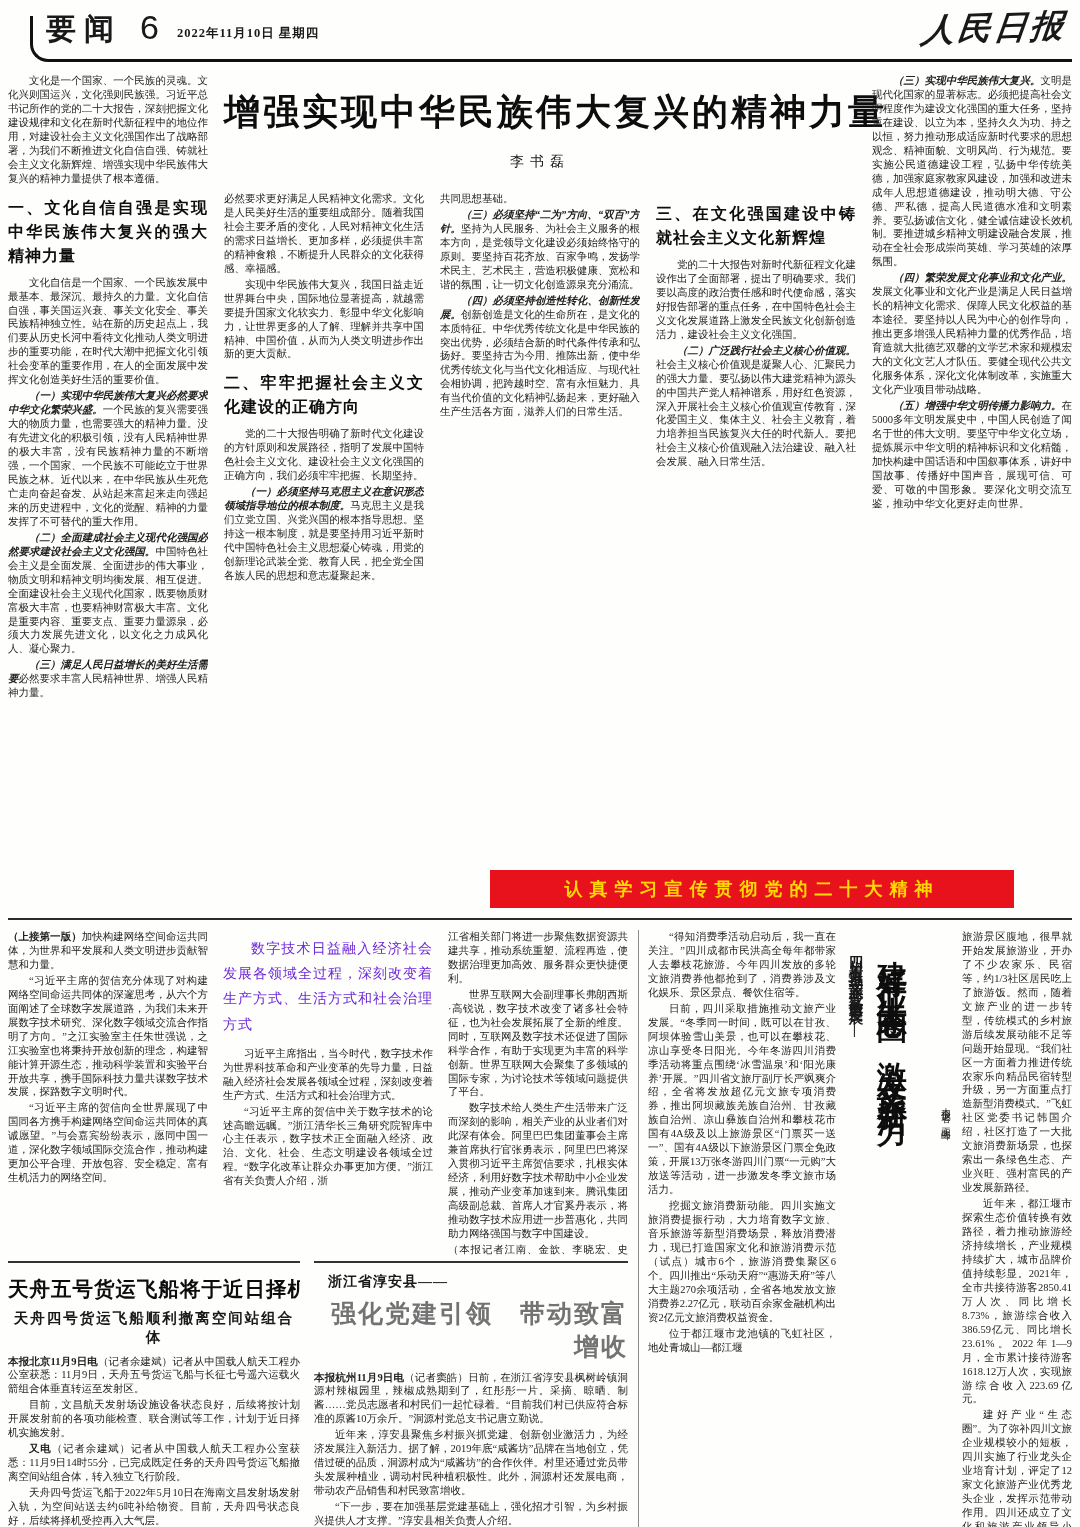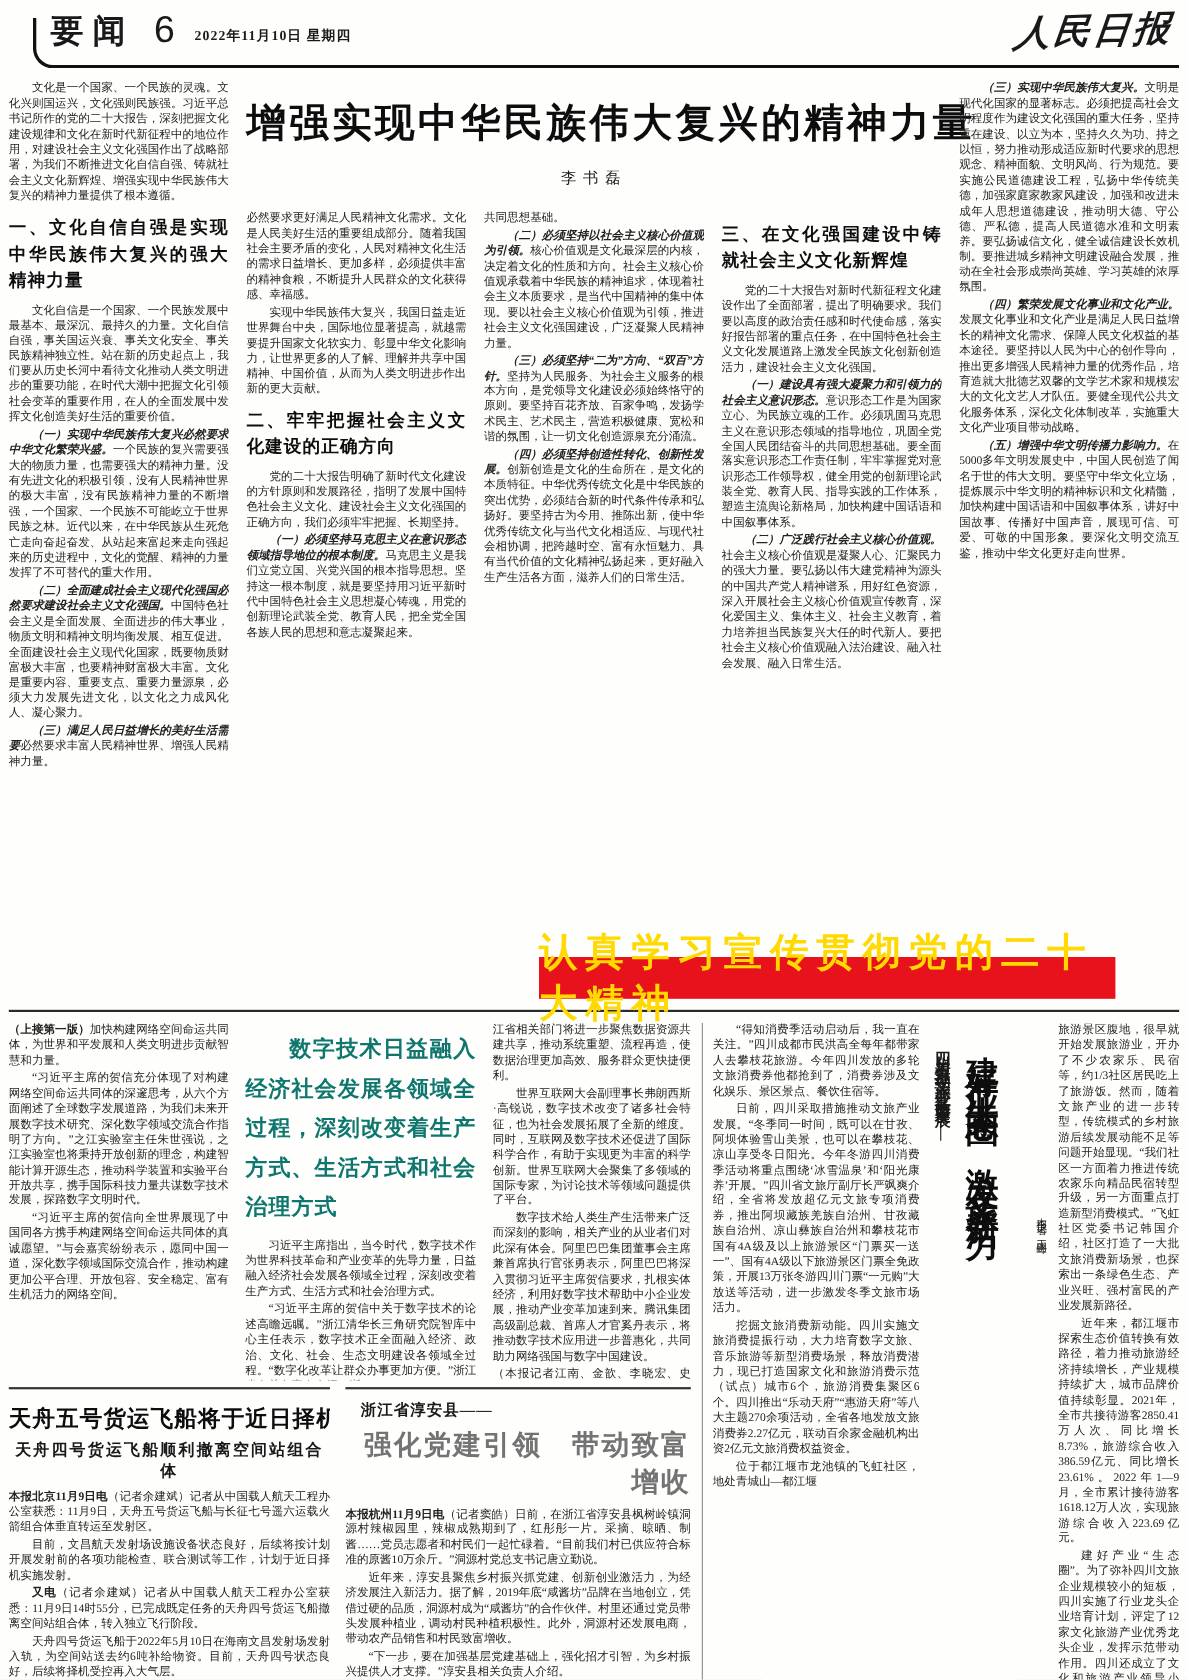--- a/index.html
+++ b/index.html
@@ -31,30 +31,30 @@
   .mcol2{grid-column:2;grid-row:2;}
   .mcol3{grid-column:3;grid-row:2;}
   .mcol4{grid-column:4;grid-row:2;}
   .mcol5{grid-column:5;grid-row:1/3;}
   .seg{margin:0 0 2px 0;}
   .seg-p{text-indent:2em;}
   .seg-cont{text-indent:0;}
   .seg-h{font-family:"Liberation Sans","DejaVu Sans",sans-serif;font-weight:bold;
          font-size:16px;line-height:1.5;margin:10px 0 8px;text-indent:0;color:#0e0e0e;
          letter-spacing:1px;}
-  .seg-hl{font-family:"Liberation Sans","DejaVu Sans",sans-serif;font-weight:bold;
-          font-size:20px;line-height:1.8;text-indent:2em;letter-spacing:1px;margin:6px 0 10px;color:#0f766e;}
+  .seg-hl{font-family:"Liberation Sans","DejaVu Sans",sans-serif;font-weight:normal;
+          font-size:14px;line-height:1.8;text-indent:2em;letter-spacing:1px;margin:6px 0 10px;color:#6d28d9;}
   .runin{font-weight:bold;}
   .kai{font-style:italic;}
   
   .banner-row{position:relative;height:44px;}
   .banner{position:absolute;left:482px;width:524px;top:4px;bottom:2px;
           display:flex;align-items:center;justify-content:center;
           font-family:"Liberation Sans","DejaVu Sans",sans-serif;font-weight:900;
-          font-size:35px;letter-spacing:7px;}
+          font-size:18px;letter-spacing:7px;}
   .big-rule{border:0;border-top:2px solid #2b2b2b;margin:8px 0 0 0;}
   
   .bottom{display:flex;height:600px;margin-top:10px;}
   .bottom-left{width:620px;display:flex;flex-direction:column;}
   .bl-top{display:flex;gap:15px;height:345px;overflow:hidden;}
   .bl-colA{width:200px;}
   .bl-colB{width:210px;}
   .bl-colC{flex:1;}
   .bcol{overflow:hidden;text-align:justify;font-size:10.5px;line-height:1.33;color:#222;}
   .bl-bottom{flex:1;display:flex;gap:14px;padding-top:6px;}
@@ -110,28 +110,26 @@
       </div>
     <div class="mcol mcol2">
         <div class="seg seg-cont">必然要求更好满足人民精神文化需求。文化是人民美好生活的重要组成部分。随着我国社会主要矛盾的变化，人民对精神文化生活的需求日益增长、更加多样，必须提供丰富的精神食粮，不断提升人民群众的文化获得感、幸福感。</div>
         <div class="seg seg-p">实现中华民族伟大复兴，我国日益走近世界舞台中央，国际地位显著提高，就越需要提升国家文化软实力、彰显中华文化影响力，让世界更多的人了解、理解并共享中国精神、中国价值，从而为人类文明进步作出新的更大贡献。</div>
         <div class="seg seg-h">二、牢牢把握社会主义文化建设的正确方向</div>
         <div class="seg seg-p">党的二十大报告明确了新时代文化建设的方针原则和发展路径，指明了发展中国特色社会主义文化、建设社会主义文化强国的正确方向，我们必须牢牢把握、长期坚持。</div>
         <div class="seg seg-p"><b class="runin kai">（一）必须坚持马克思主义在意识形态领域指导地位的根本制度。</b>马克思主义是我们立党立国、兴党兴国的根本指导思想。坚持这一根本制度，就是要坚持用习近平新时代中国特色社会主义思想凝心铸魂，用党的创新理论武装全党、教育人民，把全党全国各族人民的思想和意志凝聚起来。</div>
       </div>
     <div class="mcol mcol3">
         <div class="seg seg-cont">共同思想基础。</div>
-        <div class="seg seg-p"><b class="runin kai">（二）必须坚持以社会主义核心价值观为引领。</b>核心价值观是文化最深层的内核，决定着文化的性质和方向。社会主义核心价值观承载着中华民族的精神追求，体现着社会主义本质要求，是当代中国精神的集中体现。要以社会主义核心价值观为引领，推进社会主义文化强国建设，广泛凝聚人民精神力量。</div>
         <div class="seg seg-p"><b class="runin kai">（三）必须坚持“二为”方向、“双百”方针。</b>坚持为人民服务、为社会主义服务的根本方向，是党领导文化建设必须始终恪守的原则。要坚持百花齐放、百家争鸣，发扬学术民主、艺术民主，营造积极健康、宽松和谐的氛围，让一切文化创造源泉充分涌流。</div>
         <div class="seg seg-p"><b class="runin kai">（四）必须坚持创造性转化、创新性发展。</b>创新创造是文化的生命所在，是文化的本质特征。中华优秀传统文化是中华民族的突出优势，必须结合新的时代条件传承和弘扬好。要坚持古为今用、推陈出新，使中华优秀传统文化与当代文化相适应、与现代社会相协调，把跨越时空、富有永恒魅力、具有当代价值的文化精神弘扬起来，更好融入生产生活各方面，滋养人们的日常生活。</div>
       </div>
     <div class="mcol mcol4">
         <div class="seg seg-h">三、在文化强国建设中铸就社会主义文化新辉煌</div>
         <div class="seg seg-p">党的二十大报告对新时代新征程文化建设作出了全面部署，提出了明确要求。我们要以高度的政治责任感和时代使命感，落实好报告部署的重点任务，在中国特色社会主义文化发展道路上激发全民族文化创新创造活力，建设社会主义文化强国。</div>
-        <div class="seg seg-p"><b class="runin kai">（一）建设具有强大凝聚力和引领力的社会主义意识形态。</b>意识形态工作是为国家立心、为民族立魂的工作。必须巩固马克思主义在意识形态领域的指导地位，巩固全党全国人民团结奋斗的共同思想基础。要全面落实意识形态工作责任制，牢牢掌握党对意识形态工作领导权，健全用党的创新理论武装全党、教育人民、指导实践的工作体系，塑造主流舆论新格局，加快构建中国话语和中国叙事体系。</div>
         <div class="seg seg-p"><b class="runin kai">（二）广泛践行社会主义核心价值观。</b>社会主义核心价值观是凝聚人心、汇聚民力的强大力量。要弘扬以伟大建党精神为源头的中国共产党人精神谱系，用好红色资源，深入开展社会主义核心价值观宣传教育，深化爱国主义、集体主义、社会主义教育，着力培养担当民族复兴大任的时代新人。要把社会主义核心价值观融入法治建设、融入社会发展、融入日常生活。</div>
       </div>
     <div class="mcol mcol5">
         <div class="seg seg-p"><b class="runin kai">（三）实现中华民族伟大复兴。</b>文明是现代化国家的显著标志。必须把提高社会文明程度作为建设文化强国的重大任务，坚持重在建设、以立为本，坚持久久为功、持之以恒，努力推动形成适应新时代要求的思想观念、精神面貌、文明风尚、行为规范。要实施公民道德建设工程，弘扬中华传统美德，加强家庭家教家风建设，加强和改进未成年人思想道德建设，推动明大德、守公德、严私德，提高人民道德水准和文明素养。要弘扬诚信文化，健全诚信建设长效机制。要推进城乡精神文明建设融合发展，推动在全社会形成崇尚英雄、学习英雄的浓厚氛围。</div>
         <div class="seg seg-p"><b class="runin kai">（四）繁荣发展文化事业和文化产业。</b>发展文化事业和文化产业是满足人民日益增长的精神文化需求、保障人民文化权益的基本途径。要坚持以人民为中心的创作导向，推出更多增强人民精神力量的优秀作品，培育造就大批德艺双馨的文学艺术家和规模宏大的文化文艺人才队伍。要健全现代公共文化服务体系，深化文化体制改革，实施重大文化产业项目带动战略。</div>
         <div class="seg seg-p"><b class="runin kai">（五）增强中华文明传播力影响力。</b>在5000多年文明发展史中，中国人民创造了闻名于世的伟大文明。要坚守中华文化立场，提炼展示中华文明的精神标识和文化精髓，加快构建中国话语和中国叙事体系，讲好中国故事、传播好中国声音，展现可信、可爱、可敬的中国形象。要深化文明交流互鉴，推动中华文化更好走向世界。</div>
       </div>
   </div>
 
   <div class="banner-row">

